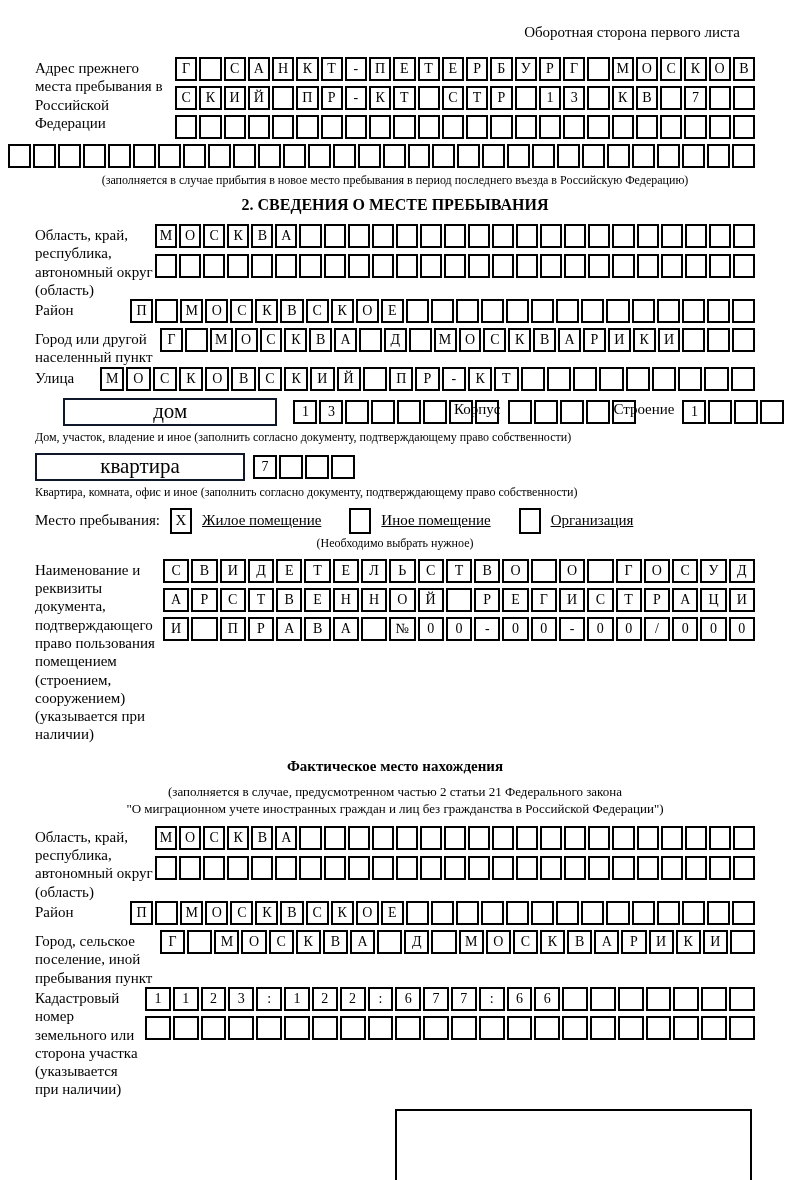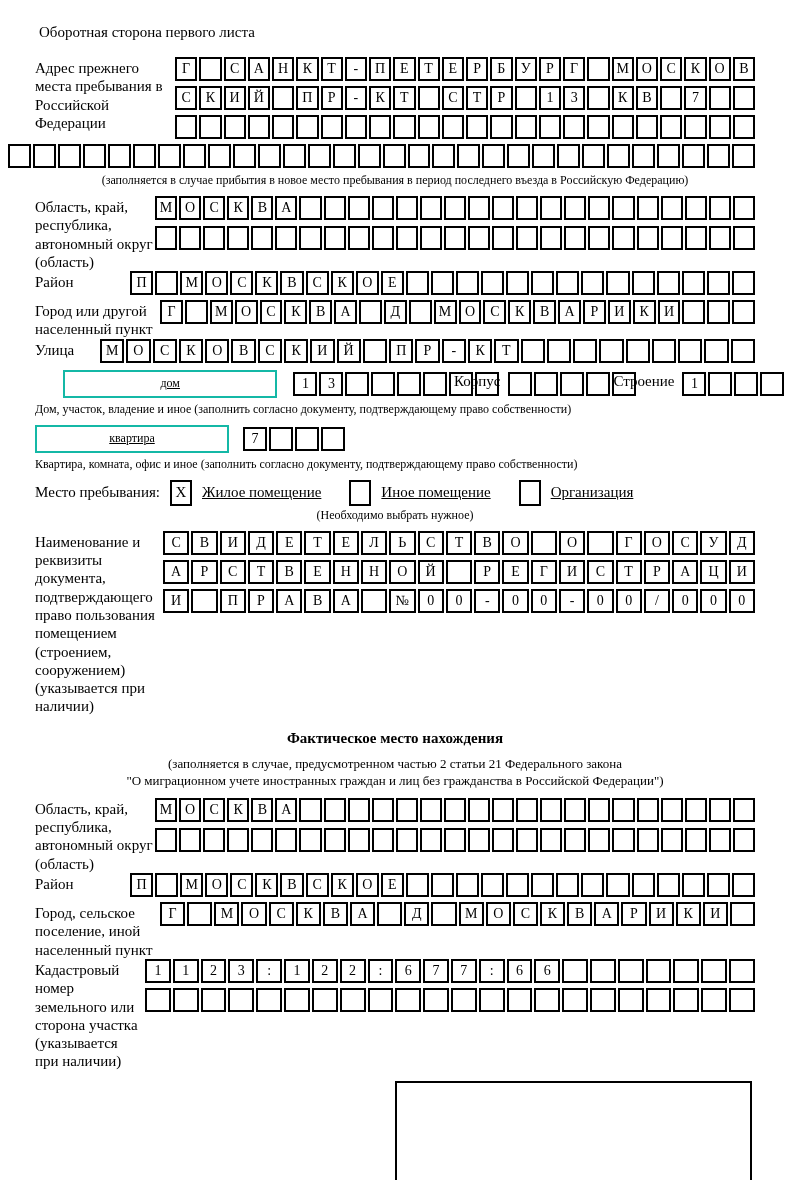--- a/index.html
+++ b/index.html
@@ -3,21 +3,21 @@
 <meta charset="utf-8">
 <style>
   html,body{margin:0;padding:0;background:#fff;}
   body{
     width:800px;min-height:1180px;box-sizing:border-box;
     padding:20px 45px 20px 35px;
     color:#000;
     font-family:"Liberation Serif","DejaVu Serif",serif;
     font-size:15px;
   }
-  .header-note{font-size:15px;margin:4px 4px 16px;}
+  .header-note{text-align:right;font-size:15px;margin:4px 15px 16px;}
   .labeled{display:flex;align-items:flex-start;}
   .label{line-height:1.22;padding-top:2px;flex:0 0 auto;}
   .lw140{width:140px;} .lw120{width:120px;} .lw95{width:95px;}
   .lw125{width:125px;} .lw65{width:65px;} .lw110{width:110px;} .lw128{width:128px;}
   .rows{flex:1 1 auto;min-width:0;}
   .cells{display:flex;gap:2px;margin-bottom:5px;min-width:0;}
   .cell{
     flex:1 1 0;height:24px;box-sizing:border-box;border:2px solid #000;
     display:flex;align-items:center;justify-content:center;
     font-size:14px;overflow:hidden;
@@ -25,25 +25,25 @@
   .cells.fixed .cell{flex:0 0 24px;}
   .fullrow{margin-left:-27px;}
   .caption{font-size:12px;text-align:center;margin:0 0 8px;}
   .caption.left{text-align:left;margin-left:0;}
   .sec-title{font-weight:bold;text-align:center;font-size:16px;margin:6px 0 10px;}
   .sub-title{font-weight:bold;text-align:center;font-size:15px;margin:14px 0 8px;}
   .subnote{font-size:13px;text-align:center;line-height:1.35;margin:0 0 8px;}
   .house-row{display:flex;align-items:center;margin:2px 0 4px 28px;}
   .apt-row{display:flex;align-items:center;margin:2px 0 4px 0;}
   .typebox{
-    border:2px solid #14b8a6;height:28px;box-sizing:border-box;
-    display:flex;align-items:center;justify-content:center;font-size:12px;text-decoration:underline;
+    border:2px solid #0f172a;height:28px;box-sizing:border-box;
+    display:flex;align-items:center;justify-content:center;font-size:21px;
   }
   .typebox.dom{width:300px;margin-right:16px;}
-  .typebox.kv{width:194px;margin-right:14px;}
+  .typebox.kv{width:210px;margin-right:8px;}
   .inline-label{margin:0 8px 4px 14px;white-space:nowrap;}
   .stay-row{display:flex;align-items:center;margin:8px 0 2px;}
   .stay-row .lbl{margin-right:10px;}
   .chk{
     width:22px;height:26px;box-sizing:border-box;border:2px solid #000;
     display:inline-flex;align-items:center;justify-content:center;
     font-size:15px;flex:0 0 auto;
   }
   .optlabel{margin:0 28px 0 10px;text-decoration:underline;}
   .mark-box{width:357px;height:175px;box-sizing:border-box;border:2px solid #000;margin:10px 0 6px 360px;} .mt6{margin-top:6px;}
@@ -165,20 +165,21 @@
       <div class="cell"></div>
       <div class="cell"></div>
       <div class="cell"></div>
       <div class="cell"></div>
       <div class="cell"></div>
       <div class="cell"></div>
       <div class="cell"></div>
     </div>
   <div class="caption">(заполняется в случае прибытия в новое место пребывания в период последнего въезда в Российскую Федерацию)</div>
 
+  <div class="sec-title">2. СВЕДЕНИЯ О МЕСТЕ ПРЕБЫВАНИЯ</div>
 
   <div class="labeled">
     <div class="label lw120">Область, край, республика, автономный округ (область)</div>
     <div class="rows">
       <div class="cells">
           <div class="cell">М</div>
           <div class="cell">О</div>
           <div class="cell">С</div>
           <div class="cell">К</div>
           <div class="cell">В</div>
@@ -551,21 +552,21 @@
           <div class="cell"></div>
           <div class="cell"></div>
           <div class="cell"></div>
           <div class="cell"></div>
           <div class="cell"></div>
         </div>
       </div>
   </div>
 
   <div class="labeled">
-    <div class="label lw125">Город, сельское поселение, иной населенный пункт</div>
+    <div class="label lw125">Город, сельское поселение, иной пребывания пункт</div>
     <div class="rows">
         <div class="cells">
           <div class="cell">Г</div>
           <div class="cell"></div>
           <div class="cell">М</div>
           <div class="cell">О</div>
           <div class="cell">С</div>
           <div class="cell">К</div>
           <div class="cell">В</div>
           <div class="cell">А</div>

